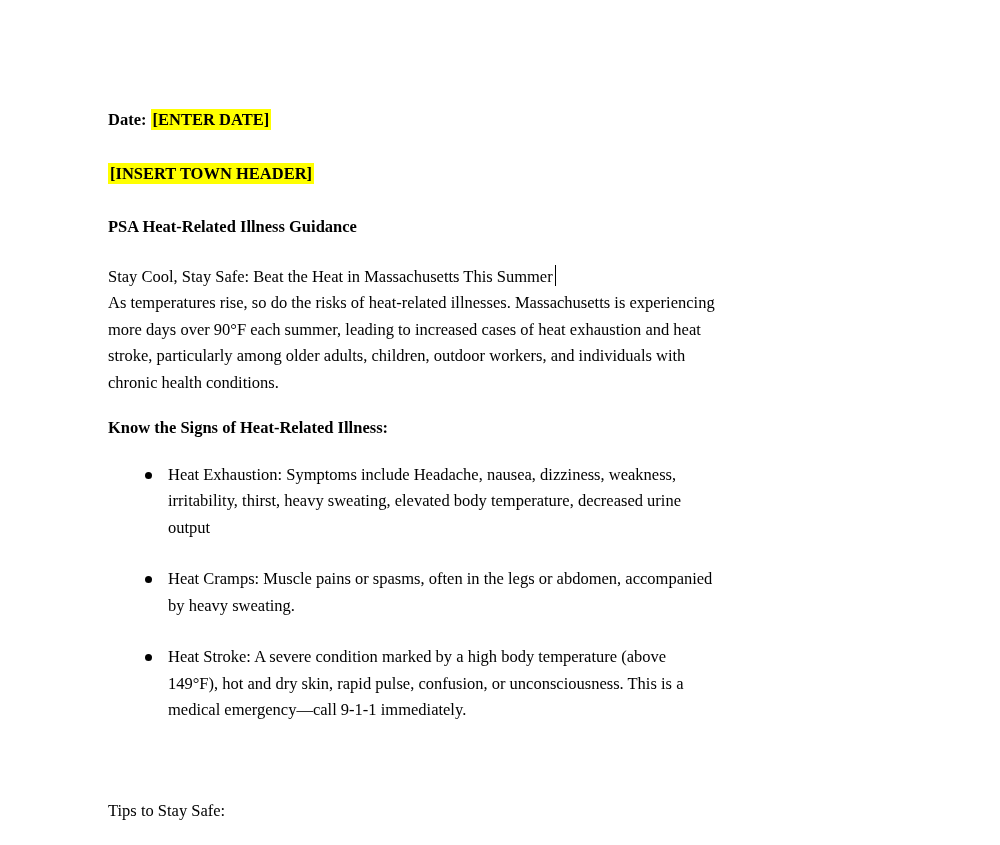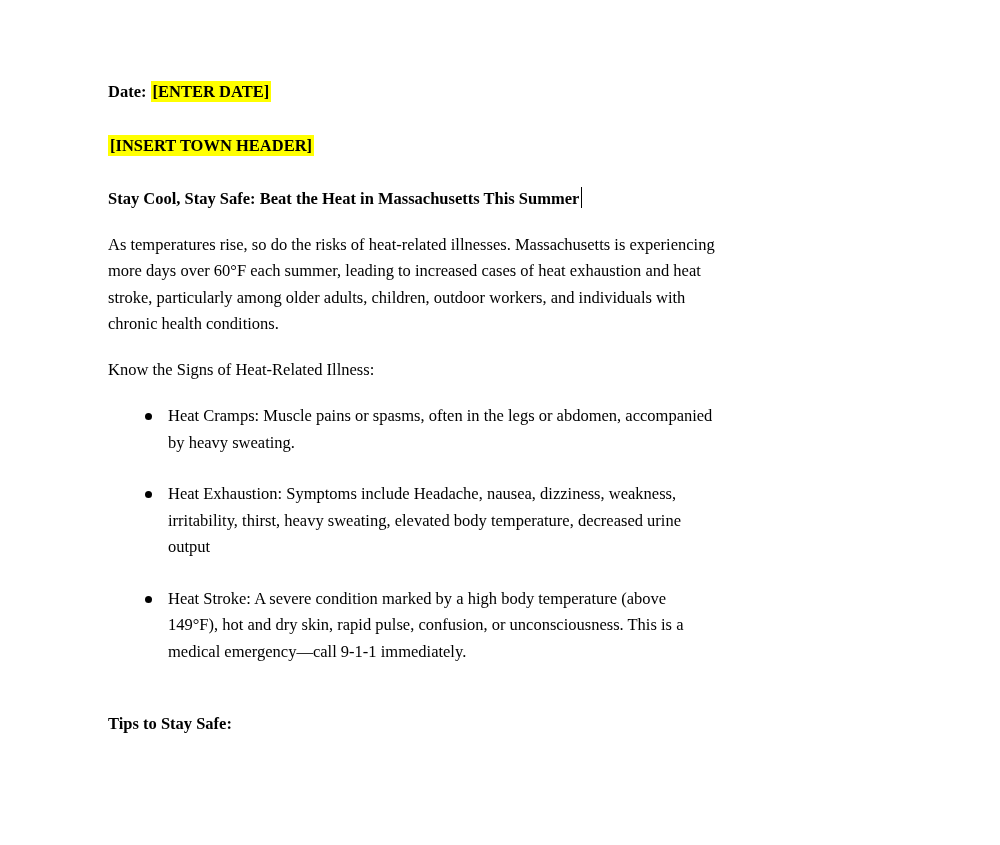--- a/index.html
+++ b/index.html
@@ -7,78 +7,79 @@
   body {
     font-family: "Liberation Serif", "DejaVu Serif", serif;
     color: #000000;
     font-size: 16.5px;
     line-height: 26.5px;
   }
   .page {
     width: 828px;
     height: 845px;
     background: #ffffff;
-    padding: 79px 108px 0 108px;
+    padding: 107px 108px 0 108px;
   }
   .center { text-align: left; }
   .hl {
     background: #ffff00;
     padding: 1px 2px;
   }
   .date-line   { margin-bottom: 27px; font-weight: bold; }
   .town-line   { margin-bottom: 27px; font-weight: bold; }
   .doc-title   { margin-bottom: 23px; font-weight: bold; }
-  .headline    { margin-bottom: 19px; font-weight: bold; }
+  .headline    { font-weight: normal; }
   .intro       { margin-bottom: 19px; }
-  .sec-heading { margin-bottom: 20px; font-weight: normal; }
+  .sec-heading { margin-bottom: 20px; font-weight: bold; }
   ul.doc-list { list-style: none; }
   ul.doc-list li {
     position: relative;
     padding-left: 60px;
     margin-bottom: 25px;
   }
   ul.doc-list li::before {
     content: "";
     position: absolute;
     left: 37px;
     top: 10px;
     width: 7px;
     height: 7px;
     border-radius: 50%;
     background: #000000;
   }
   ul.doc-list li:last-child { margin-bottom: 0; }
-  .tips-heading { margin-top: 46px; margin-bottom: 20px; font-weight: bold; }
+  .tips-heading { margin-top: 74px; margin-bottom: 20px; font-weight: normal; }
   .caret {
     display: inline-block;
     width: 0;
     border-left: 1.5px solid #000000;
     height: 21px;
     vertical-align: -4px;
     margin-left: 2px;
   }
 </style>
 </head>
 <body>
 
 <div class="page">
 
   <p class="date-line"><span>Date: </span><span class="hl">[ENTER DATE]</span></p>
 
   <p class="town-line center"><span class="hl">[INSERT TOWN HEADER]</span></p>
 
+  <p class="doc-title center">PSA Heat-Related Illness Guidance</p>
 
   <p class="headline"><span>Stay Cool, Stay Safe: Beat the Heat in Massachusetts This Summer</span><span class="caret"></span></p>
 
-  <p class="intro">As temperatures rise, so do the risks of heat-related illnesses. Massachusetts is experiencing more days over 60°F each summer, leading to increased cases of heat exhaustion and heat stroke, particularly among older adults, children, outdoor workers, and individuals with chronic health conditions.</p>
+  <p class="intro">As temperatures rise, so do the risks of heat-related illnesses. Massachusetts is experiencing more days over 90°F each summer, leading to increased cases of heat exhaustion and heat stroke, particularly among older adults, children, outdoor workers, and individuals with chronic health conditions.</p>
 
   <p class="sec-heading">Know the Signs of Heat-Related Illness:</p>
 
   <ul class="doc-list">
+    <li>Heat Exhaustion: Symptoms include Headache, nausea, dizziness, weakness, irritability, thirst, heavy sweating, elevated body temperature, decreased urine output</li>
     <li>Heat Cramps: Muscle pains or spasms, often in the legs or abdomen, accompanied by heavy sweating.</li>
-    <li>Heat Exhaustion: Symptoms include Headache, nausea, dizziness, weakness, irritability, thirst, heavy sweating, elevated body temperature, decreased urine output</li>
     <li>Heat Stroke: A severe condition marked by a high body temperature (above 149°F), hot and dry skin, rapid pulse, confusion, or unconsciousness. This is a medical emergency—call 9-1-1 immediately.</li>
   </ul>
 
   <p class="tips-heading">Tips to Stay Safe:</p>
 
 
 </div>
 
 </body></html>

